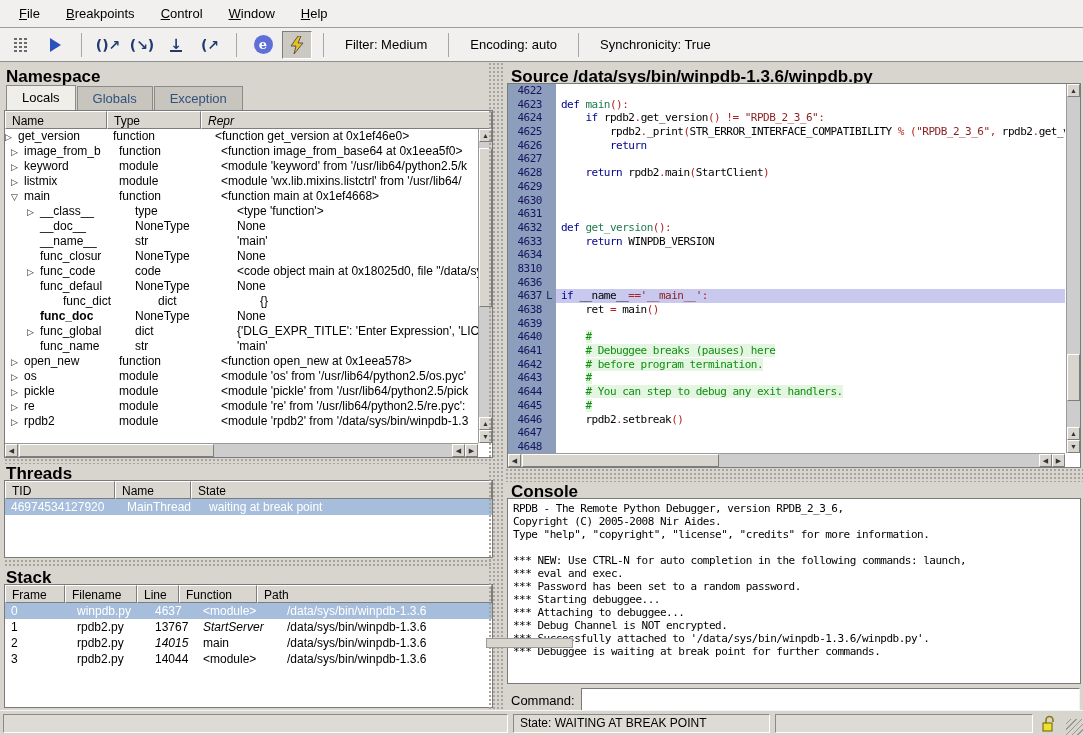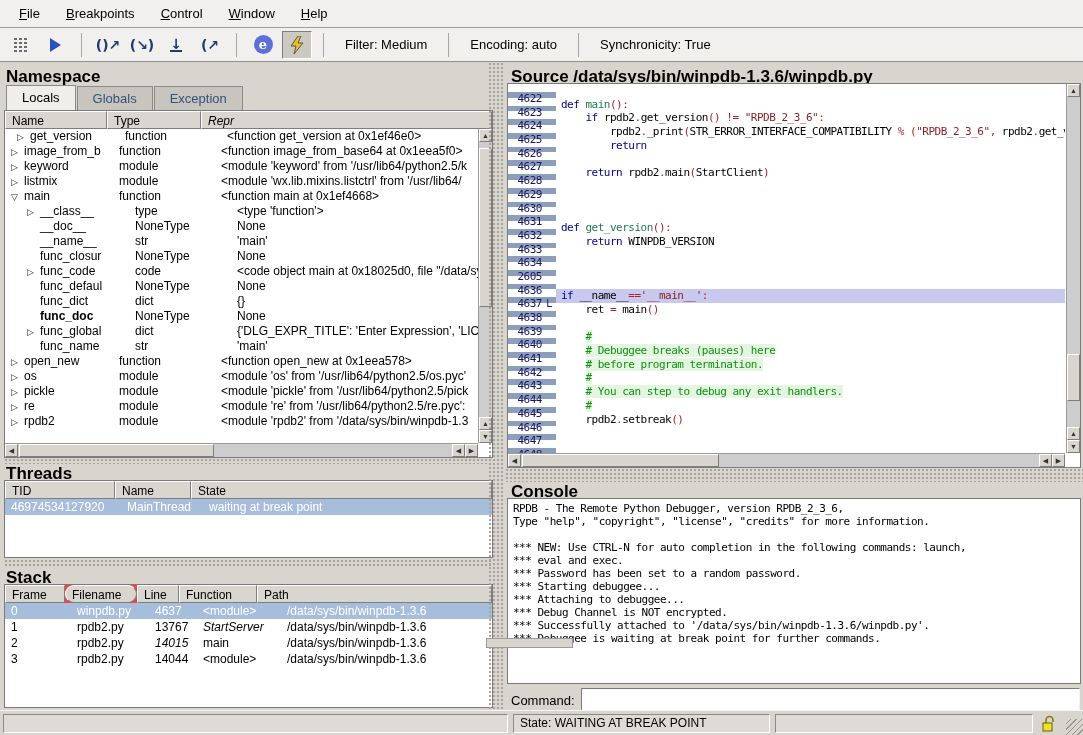--- a/index.html
+++ b/index.html
@@ -60,21 +60,21 @@
   .hscroll .sbtn{width:13px;height:100%;}
   .strack{flex:1;position:relative;}
   .sthumb{position:absolute;background:#d8d5ce;border:1px solid;border-color:#ffffff #7d7d7d #7d7d7d #ffffff;box-sizing:border-box;}
   
   #src-title{position:absolute;left:6px;top:5px;}
   #src-box{position:absolute;left:2px;top:21px;width:574px;height:385px;background:#fff;
            border:1px solid #7a7a7a;box-sizing:border-box;}
   #src-code{position:absolute;left:0;top:0;right:15px;bottom:14px;overflow:hidden;
             font-family:"DejaVu Sans Mono",monospace;font-size:11px;letter-spacing:-0.5px;}
   .sline{display:flex;height:13.7px;line-height:13.7px;}
-  .gut{width:48px;flex:none;background:#8d9ebd;color:#15155e;display:flex;margin-top:8px;}
+  .gut{width:48px;flex:none;background:#8d9ebd;color:#15155e;display:flex;}
   .gut .num{flex:1;text-align:right;padding-right:4px;}
   .gut .mk{width:10px;text-align:left;color:#26266e;}
   .codeln{flex:1;white-space:pre;overflow:hidden;padding-left:5px;}
   .sline.hl .codeln{background:#c9c9f0;}
   .tk-k{color:#00008b;} .tk-f{color:#1e7a4f;} .tk-s{color:#8b1d1d;}
   .tk-o{color:#b22222;} .tk-c{color:#109010;background:#e4f5e2;} .tk-t{color:#000;}
   
   #h-splitter{position:absolute;left:0;top:406px;width:578px;height:14px;}
   #con-title{position:absolute;left:6px;top:420px;}
   #con-box{position:absolute;left:2px;top:436px;width:574px;height:186px;background:#fff;
@@ -171,21 +171,21 @@
       </div>
 
     <div id="ns-table">
       <div class="thead">
         <div class="hdrcell" style="width:102px;">Name</div>
         <div class="hdrcell" style="width:94px;">Type</div>
         <div class="hdrcell" style="flex:1;font-style:italic;">Repr</div>
       </div>
       <div class="tbody" id="ns-body">
           <div class="trow">
-            <div class="c" style="width: 102px; padding-left: 12px;"><span class="arrow">▷</span>get_version</div>
+            <div class="c" style="width: 102px; padding-left: 0;"><span class="arrow">▷</span>get_version</div>
             <div class="c" style="width: 94px; padding-left: 6px;">function</div>
             <div class="c" style="flex: 1 1 0%; padding-left: 8px;">&lt;function get_version at 0x1ef46e0&gt;</div>
           </div>
           <div class="trow">
             <div class="c" style="width: 102px; padding-left: 6px;"><span class="arrow">▷</span>image_from_b</div>
             <div class="c" style="width: 94px; padding-left: 6px;">function</div>
             <div class="c" style="flex: 1 1 0%; padding-left: 8px;">&lt;function image_from_base64 at 0x1eea5f0&gt;</div>
           </div>
           <div class="trow">
             <div class="c" style="width: 102px; padding-left: 6px;"><span class="arrow">▷</span>keyword</div>
@@ -226,21 +226,21 @@
             <div class="c" style="width: 102px; padding-left: 22px;"><span class="arrow">▷</span>func_code</div>
             <div class="c" style="width: 94px; padding-left: 6px;">code</div>
             <div class="c" style="flex: 1 1 0%; padding-left: 8px;">&lt;code object main at 0x18025d0, file "/data/sys</div>
           </div>
           <div class="trow">
             <div class="c" style="width: 102px; padding-left: 22px;"><span class="arrow"></span>func_defaul</div>
             <div class="c" style="width: 94px; padding-left: 6px;">NoneType</div>
             <div class="c" style="flex: 1 1 0%; padding-left: 8px;">None</div>
           </div>
           <div class="trow">
-            <div class="c" style="width: 102px; padding-left: 22px;"><span class="arrow"></span>func_dict</div>
+            <div class="c" style="width: 102px; padding-left: 22px; margin-left: 23px;"><span class="arrow"></span>func_dict</div>
             <div class="c" style="width: 94px; padding-left: 6px;">dict</div>
             <div class="c" style="flex: 1 1 0%; padding-left: 8px;">{}</div>
           </div>
           <div class="trow">
             <div class="c" style="width: 102px; padding-left: 22px; font-weight: bold;"><span class="arrow"></span>func_doc</div>
             <div class="c" style="width: 94px; padding-left: 6px;">NoneType</div>
             <div class="c" style="flex: 1 1 0%; padding-left: 8px;">None</div>
           </div>
           <div class="trow">
             <div class="c" style="width: 102px; padding-left: 22px;"><span class="arrow">▷</span>func_global</div>
@@ -316,21 +316,21 @@
             <div class="c" style="flex: 1 1 0%; padding-left: 6px; overflow: hidden;">waiting at break point</div>
           </div>
         </div>
     </div>
     <div class="dots" style="position:absolute;left:4px;top:497px;width:489px;height:7px;"></div>
 
     <div id="st-title" class="panel-title">Stack</div>
     <div id="st-table">
       <div class="thead">
         <div class="hdrcell" style="width:60px;">Frame</div>
-        <div class="hdrcell" style="width:72px;border-radius:9px;">Filename</div>
+        <div class="hdrcell" style="width:72px;">Filename</div>
         <div class="hdrcell" style="width:42px;">Line</div>
         <div class="hdrcell" style="width:78px;">Function</div>
         <div class="hdrcell" style="flex:1;">Path</div>
       </div>
       <div class="tbody" id="st-body" style="height:104px;">
           <div class="trow16 sel">
             <div class="c" style="width: 60px; padding-left: 6px; overflow: hidden;">0</div>
             <div class="c" style="width: 72px; padding-left: 6px; overflow: hidden;">winpdb.py</div>
             <div class="c" style="width: 42px; padding-left: 6px; overflow: hidden;">4637</div>
             <div class="c" style="width: 78px; padding-left: 6px; overflow: hidden;">&lt;module&gt;</div>
@@ -454,21 +454,21 @@
           </div>
           <div class="sline">
             <div class="gut">
               <span class="num">4634</span>
               <span class="mk"></span>
             </div>
             <div class="codeln"></div>
           </div>
           <div class="sline">
             <div class="gut">
-              <span class="num">2605</span>
+              <span class="num">8310</span>
               <span class="mk"></span>
             </div>
             <div class="codeln"></div>
           </div>
           <div class="sline">
             <div class="gut">
               <span class="num">4636</span>
               <span class="mk"></span>
             </div>
             <div class="codeln"></div>
@@ -574,20 +574,21 @@
         <div class="sbtn">◀</div>
         <div class="sbtn">▶</div>
       </div>
     </div>
 
     <div id="h-splitter" class="dots"></div>
 
     <div id="con-title" class="panel-title">Console</div>
     <div id="con-box">
         <div class="cline">RPDB - The Remote Python Debugger, version RPDB_2_3_6,</div>
+        <div class="cline">Copyright (C) 2005-2008 Nir Aides.</div>
         <div class="cline">Type "help", "copyright", "license", "credits" for more information.</div>
         <div class="cline"> </div>
         <div class="cline">*** NEW: Use CTRL-N for auto completion in the following commands: launch,</div>
         <div class="cline">*** eval and exec.</div>
         <div class="cline">*** Password has been set to a random password.</div>
         <div class="cline">*** Starting debuggee...</div>
         <div class="cline">*** Attaching to debuggee...</div>
         <div class="cline">*** Debug Channel is NOT encrypted.</div>
         <div class="cline">*** Successfully attached to '/data/sys/bin/winpdb-1.3.6/winpdb.py'.</div>
         <div class="cline">*** Debuggee is waiting at break point for further commands.</div>

